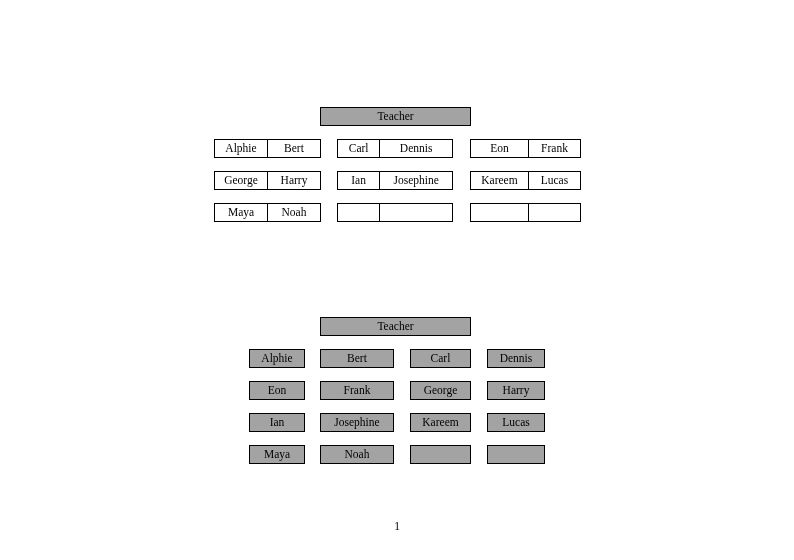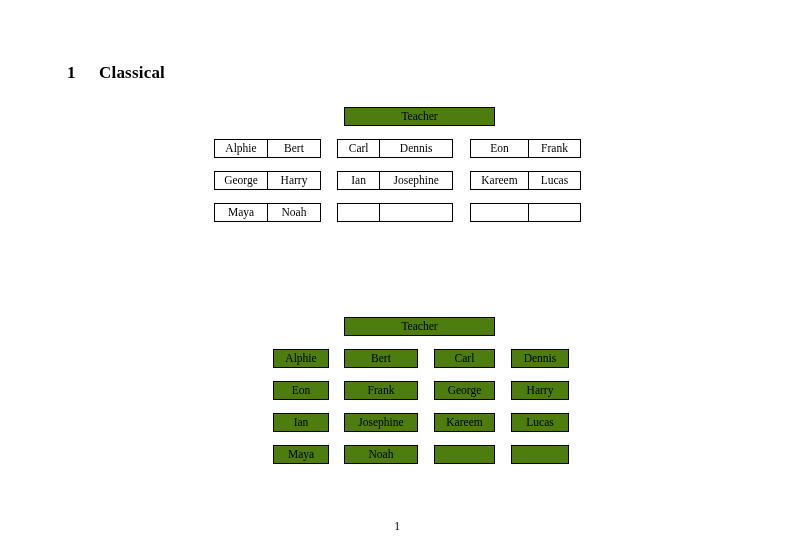--- a/index.html
+++ b/index.html
@@ -40,22 +40,21 @@
   .box {
     position: absolute;
     border: 1px solid #000000;
     box-sizing: border-box;
     height: 19px;
     line-height: 17px;
     text-align: center;
     font-size: 11.5px;
     white-space: nowrap;
     overflow: hidden;
-    background: #4d7c0f;
-    margin-left: 24px;
+    background: #a3a3a3;
   }
 
   
   .teacher-box {
     left: 320px;
     width: 151px;
   }
   #teacher-classical { top: 107px; }
   #teacher-distributed { top: 317px; }
 
@@ -116,23 +115,20 @@
     width: 794px;
     text-align: center;
     font-size: 11.5px;
   }
 </style>
 </head>
 <body>
 
 <div class="page">
 
-  <div class="section-heading" id="heading-classical">
-    <span class="sec-num">1</span><span>Classical</span>
-  </div>
 
   <div class="box teacher-box" id="teacher-classical">Teacher</div>
 
   <div class="pair-row grp1 crow1">
     <div class="pair-cell first">Alphie</div>
     <div class="pair-cell second">Bert</div>
   </div>
   <div class="pair-row grp1 crow2">
     <div class="pair-cell first">George</div>
     <div class="pair-cell second">Harry</div>

